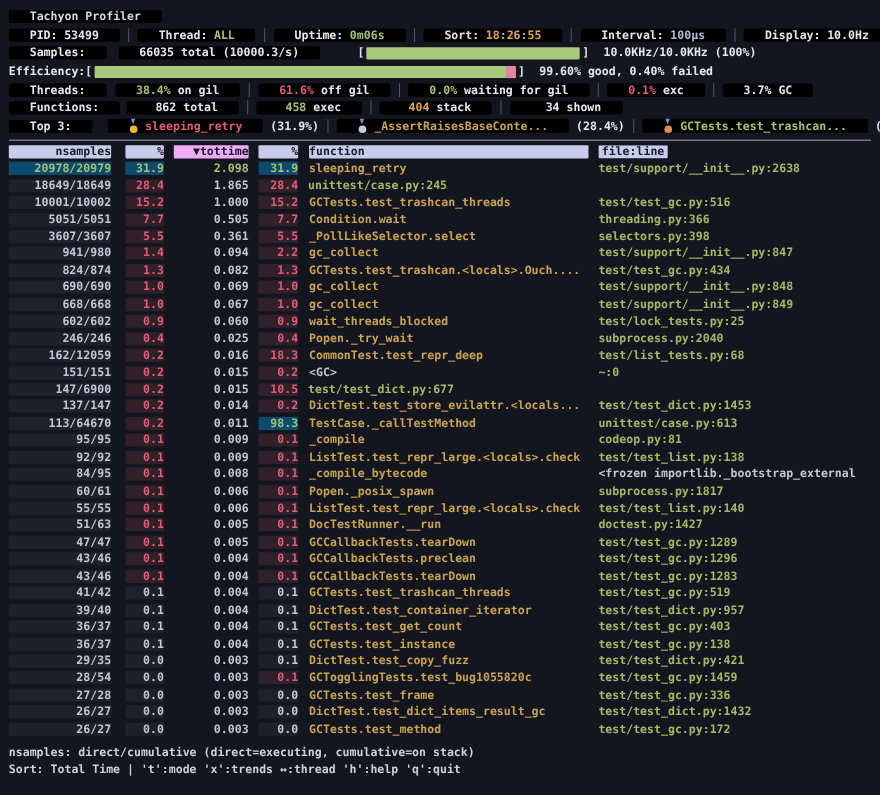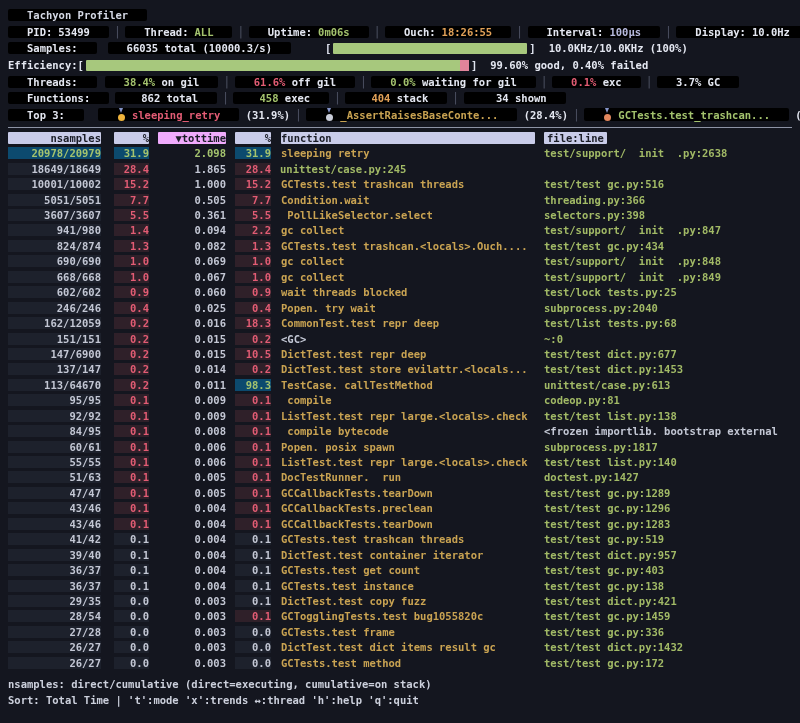--- a/index.html
+++ b/index.html
@@ -64,21 +64,21 @@
       <span class="chip">Tachyon Profiler</span>
     </div>
 
     <div class="line">
       <span class="chip"><span class="lbl">PID:</span><span class="v-white ml6">53499</span></span>
       <span class="sep">│</span>
       <span class="chip"><span class="lbl">Thread:</span><span class="v-green ml6">ALL</span></span>
       <span class="sep">│</span>
       <span class="chip"><span class="lbl">Uptime:</span><span class="v-green ml6">0m06s</span></span>
       <span class="sep">│</span>
-      <span class="chip"><span class="lbl">Ouch:</span><span class="v-orange ml6">18:26:55</span></span>
+      <span class="chip"><span class="lbl">Sort:</span><span class="v-orange ml6">18:26:55</span></span>
       <span class="sep">│</span>
       <span class="chip"><span class="lbl">Interval:</span><span class="v-lav ml6">100µs</span></span>
       <span class="sep">│</span>
       <span class="chip"><span class="lbl">Display:</span><span class="v-white ml6">10.0Hz</span></span>
     </div>
 
     <div class="line">
       <span class="chip lbl">Samples:</span>
       <span class="chip v-white" style="margin-left:11px">66035 total (10000.3/s)</span>
       <span class="bracket" style="margin-left:34px">[</span>
@@ -129,21 +129,21 @@
       <div class="trow"><span class="cell t-ns stripe v-gray">5051/5051</span><span class="cell t-p1 stripe v-red">7.7</span><span class="cell t-tt v-gray">0.505</span><span class="cell t-p2 stripe v-red">7.7</span><span class="cell t-fn v-yellow">Condition.wait</span><span class="cell t-fl v-olive">threading.py:366</span></div>
       <div class="trow"><span class="cell t-ns stripe v-gray">3607/3607</span><span class="cell t-p1 stripe v-red">5.5</span><span class="cell t-tt v-gray">0.361</span><span class="cell t-p2 stripe v-red">5.5</span><span class="cell t-fn v-yellow">_PollLikeSelector.select</span><span class="cell t-fl v-olive">selectors.py:398</span></div>
       <div class="trow"><span class="cell t-ns stripe v-gray">941/980</span><span class="cell t-p1 stripe v-red">1.4</span><span class="cell t-tt v-gray">0.094</span><span class="cell t-p2 stripe v-red">2.2</span><span class="cell t-fn v-yellow">gc_collect</span><span class="cell t-fl v-olive">test/support/__init__.py:847</span></div>
       <div class="trow"><span class="cell t-ns stripe v-gray">824/874</span><span class="cell t-p1 stripe v-red">1.3</span><span class="cell t-tt v-gray">0.082</span><span class="cell t-p2 stripe v-red">1.3</span><span class="cell t-fn v-yellow">GCTests.test_trashcan.&lt;locals&gt;.Ouch....</span><span class="cell t-fl v-olive">test/test_gc.py:434</span></div>
       <div class="trow"><span class="cell t-ns stripe v-gray">690/690</span><span class="cell t-p1 stripe v-red">1.0</span><span class="cell t-tt v-gray">0.069</span><span class="cell t-p2 stripe v-red">1.0</span><span class="cell t-fn v-yellow">gc_collect</span><span class="cell t-fl v-olive">test/support/__init__.py:848</span></div>
       <div class="trow"><span class="cell t-ns stripe v-gray">668/668</span><span class="cell t-p1 stripe v-red">1.0</span><span class="cell t-tt v-gray">0.067</span><span class="cell t-p2 stripe v-red">1.0</span><span class="cell t-fn v-yellow">gc_collect</span><span class="cell t-fl v-olive">test/support/__init__.py:849</span></div>
       <div class="trow"><span class="cell t-ns stripe v-gray">602/602</span><span class="cell t-p1 stripe v-red">0.9</span><span class="cell t-tt v-gray">0.060</span><span class="cell t-p2 stripe v-red">0.9</span><span class="cell t-fn v-yellow">wait_threads_blocked</span><span class="cell t-fl v-olive">test/lock_tests.py:25</span></div>
       <div class="trow"><span class="cell t-ns stripe v-gray">246/246</span><span class="cell t-p1 stripe v-red">0.4</span><span class="cell t-tt v-gray">0.025</span><span class="cell t-p2 stripe v-red">0.4</span><span class="cell t-fn v-yellow">Popen._try_wait</span><span class="cell t-fl v-olive">subprocess.py:2040</span></div>
       <div class="trow"><span class="cell t-ns stripe v-gray">162/12059</span><span class="cell t-p1 stripe v-red">0.2</span><span class="cell t-tt v-gray">0.016</span><span class="cell t-p2 stripe v-red">18.3</span><span class="cell t-fn v-yellow">CommonTest.test_repr_deep</span><span class="cell t-fl v-olive">test/list_tests.py:68</span></div>
       <div class="trow"><span class="cell t-ns stripe v-gray">151/151</span><span class="cell t-p1 stripe v-red">0.2</span><span class="cell t-tt v-gray">0.015</span><span class="cell t-p2 stripe v-red">0.2</span><span class="cell t-fn v-gray">&lt;GC&gt;</span><span class="cell t-fl v-olive">~:0</span></div>
-      <div class="trow"><span class="cell t-ns stripe v-gray">147/6900</span><span class="cell t-p1 stripe v-red">0.2</span><span class="cell t-tt v-gray">0.015</span><span class="cell t-p2 stripe v-red">10.5</span><span class="cell t-fn v-yellow">DictTest.test_repr_deep</span><span class="cell t-fl v-olive">test/test_dict.py:677</span></div>
+      <div class="trow"><span class="cell t-ns stripe v-gray">147/6900</span><span class="cell t-p1 stripe v-red">0.2</span><span class="cell t-tt v-gray">0.015</span><span class="cell t-p2 stripe v-red">10.5</span><span class="cell t-fl v-olive">test/test_dict.py:677</span></div>
       <div class="trow"><span class="cell t-ns stripe v-gray">137/147</span><span class="cell t-p1 stripe v-red">0.2</span><span class="cell t-tt v-gray">0.014</span><span class="cell t-p2 stripe v-red">0.2</span><span class="cell t-fn v-yellow">DictTest.test_store_evilattr.&lt;locals...</span><span class="cell t-fl v-olive">test/test_dict.py:1453</span></div>
       <div class="trow"><span class="cell t-ns stripe v-gray">113/64670</span><span class="cell t-p1 stripe v-red">0.2</span><span class="cell t-tt v-gray">0.011</span><span class="cell t-p2 stripe v-green">98.3</span><span class="cell t-fn v-yellow">TestCase._callTestMethod</span><span class="cell t-fl v-olive">unittest/case.py:613</span></div>
       <div class="trow"><span class="cell t-ns stripe v-gray">95/95</span><span class="cell t-p1 stripe v-red">0.1</span><span class="cell t-tt v-gray">0.009</span><span class="cell t-p2 stripe v-red">0.1</span><span class="cell t-fn v-yellow">_compile</span><span class="cell t-fl v-olive">codeop.py:81</span></div>
       <div class="trow"><span class="cell t-ns stripe v-gray">92/92</span><span class="cell t-p1 stripe v-red">0.1</span><span class="cell t-tt v-gray">0.009</span><span class="cell t-p2 stripe v-red">0.1</span><span class="cell t-fn v-yellow">ListTest.test_repr_large.&lt;locals&gt;.check</span><span class="cell t-fl v-olive">test/test_list.py:138</span></div>
       <div class="trow"><span class="cell t-ns stripe v-gray">84/95</span><span class="cell t-p1 stripe v-red">0.1</span><span class="cell t-tt v-gray">0.008</span><span class="cell t-p2 stripe v-red">0.1</span><span class="cell t-fn v-yellow">_compile_bytecode</span><span class="cell t-fl v-gray">&lt;frozen importlib._bootstrap_external</span></div>
       <div class="trow"><span class="cell t-ns stripe v-gray">60/61</span><span class="cell t-p1 stripe v-red">0.1</span><span class="cell t-tt v-gray">0.006</span><span class="cell t-p2 stripe v-red">0.1</span><span class="cell t-fn v-yellow">Popen._posix_spawn</span><span class="cell t-fl v-olive">subprocess.py:1817</span></div>
       <div class="trow"><span class="cell t-ns stripe v-gray">55/55</span><span class="cell t-p1 stripe v-red">0.1</span><span class="cell t-tt v-gray">0.006</span><span class="cell t-p2 stripe v-red">0.1</span><span class="cell t-fn v-yellow">ListTest.test_repr_large.&lt;locals&gt;.check</span><span class="cell t-fl v-olive">test/test_list.py:140</span></div>
       <div class="trow"><span class="cell t-ns stripe v-gray">51/63</span><span class="cell t-p1 stripe v-red">0.1</span><span class="cell t-tt v-gray">0.005</span><span class="cell t-p2 stripe v-red">0.1</span><span class="cell t-fn v-yellow">DocTestRunner.__run</span><span class="cell t-fl v-olive">doctest.py:1427</span></div>
       <div class="trow"><span class="cell t-ns stripe v-gray">47/47</span><span class="cell t-p1 stripe v-red">0.1</span><span class="cell t-tt v-gray">0.005</span><span class="cell t-p2 stripe v-red">0.1</span><span class="cell t-fn v-yellow">GCCallbackTests.tearDown</span><span class="cell t-fl v-olive">test/test_gc.py:1289</span></div>
       <div class="trow"><span class="cell t-ns stripe v-gray">43/46</span><span class="cell t-p1 stripe v-red">0.1</span><span class="cell t-tt v-gray">0.004</span><span class="cell t-p2 stripe v-red">0.1</span><span class="cell t-fn v-yellow">GCCallbackTests.preclean</span><span class="cell t-fl v-olive">test/test_gc.py:1296</span></div>

